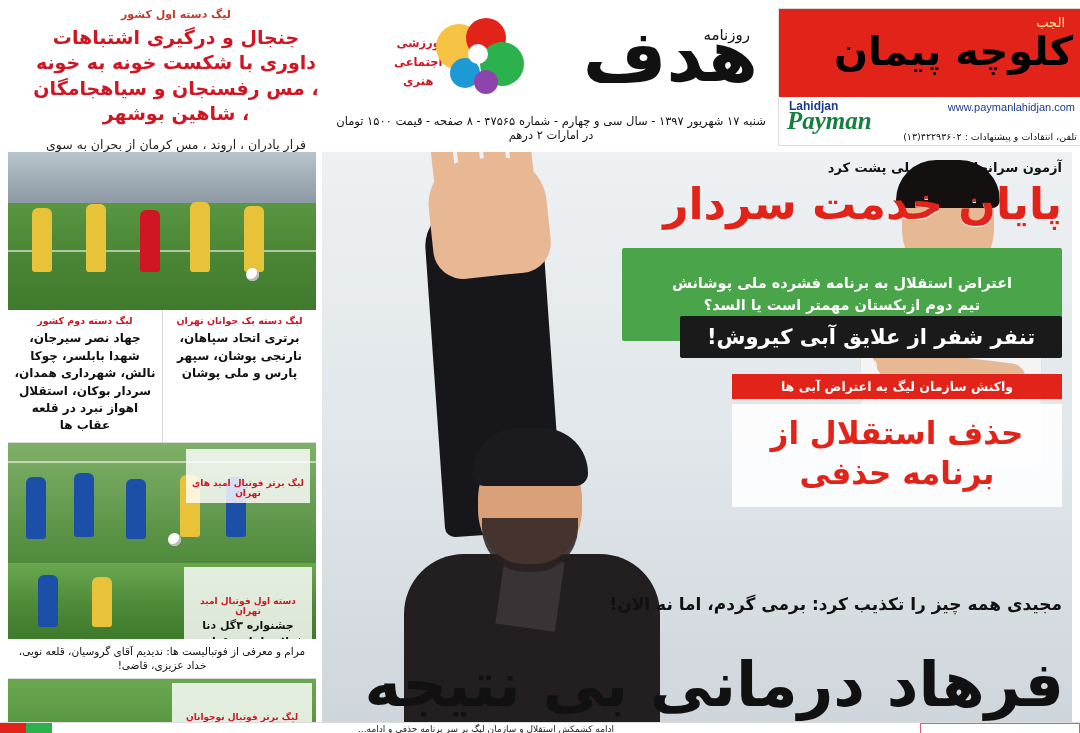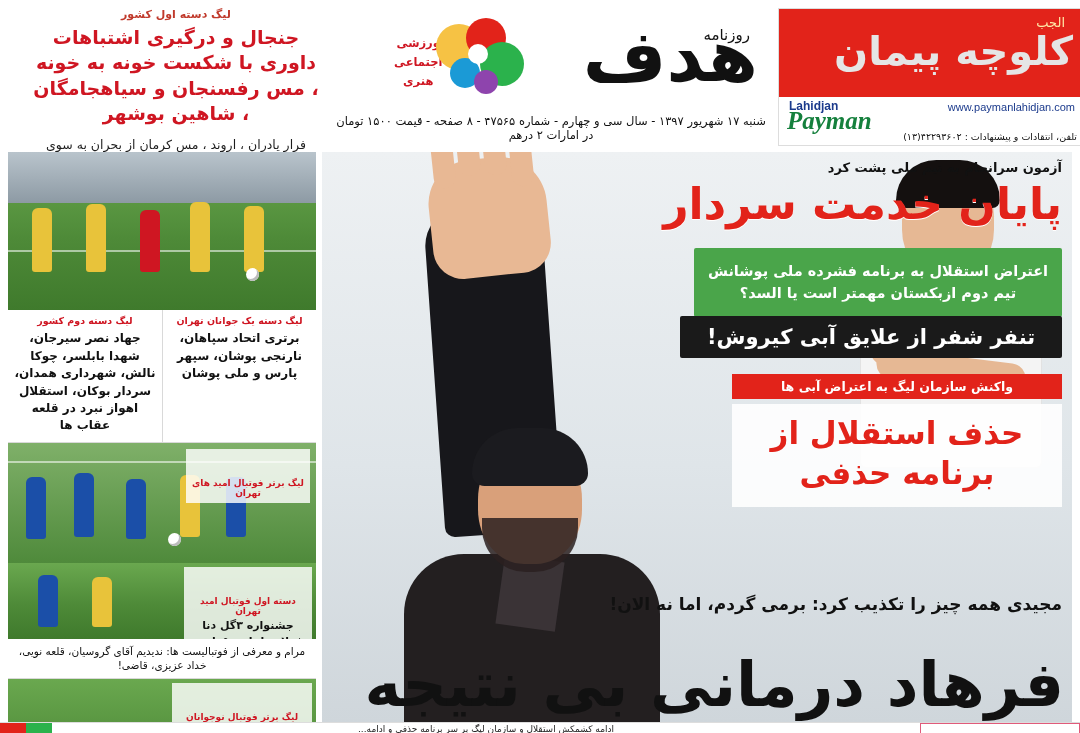--- a/index.html
+++ b/index.html
@@ -118,21 +118,21 @@
     width: 308px; height: 88px;
     background: #e2231a;
     color: #fff;
     direction: rtl;
   }
   .mast-ad .brand-fa {
     position: absolute;
     top: 22px; right: 14px;
     font-size: 40px;
     font-weight: bold;
-    color: #e5e5e5;
+    color: #000000;
     line-height: 1;
   }
   .mast-ad .brand-mark {
     position: absolute;
     top: 6px; right: 22px;
     font-size: 13px;
     color: #ffe9a8;
   }
   .mast-ad .lahidjan {
     position: absolute;
@@ -393,24 +393,24 @@
   .ov-h1 {
     top: 28px; right: 10px;
     font-size: 44px;
     font-weight: bold;
     color: #e2231a;
     line-height: 1.08;
     text-shadow: 0 1px 0 #fff;
   }
   .ov-green {
     top: 96px; right: 10px;
-    width: 368px;
+    width: 440px;
     background: #4aa54a;
     color: #fff;
-    padding: 12px 10px;
+    padding: 24px 10px;
     font-size: 14.5px;
     font-weight: bold;
     line-height: 1.55;
     text-align: center;
     border-radius: 2px;
   }
   .ov-black {
     top: 164px; right: 10px;
     width: 382px;
     background: #1a1a1a;

